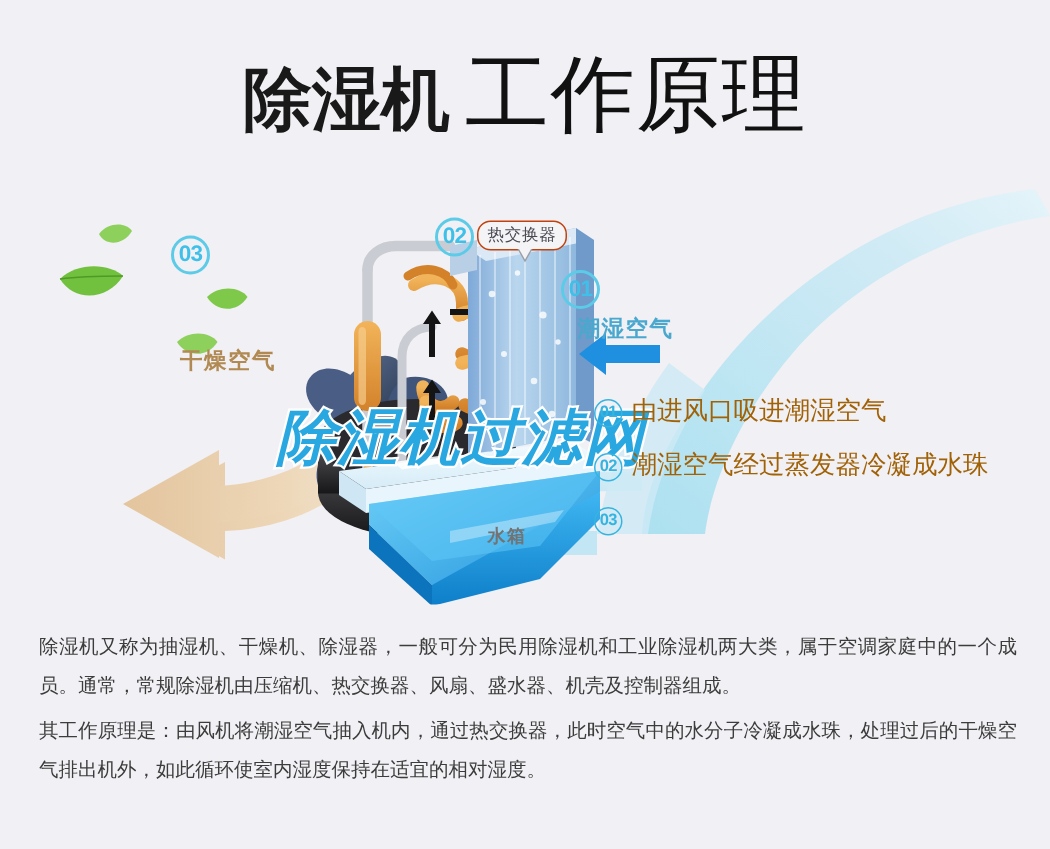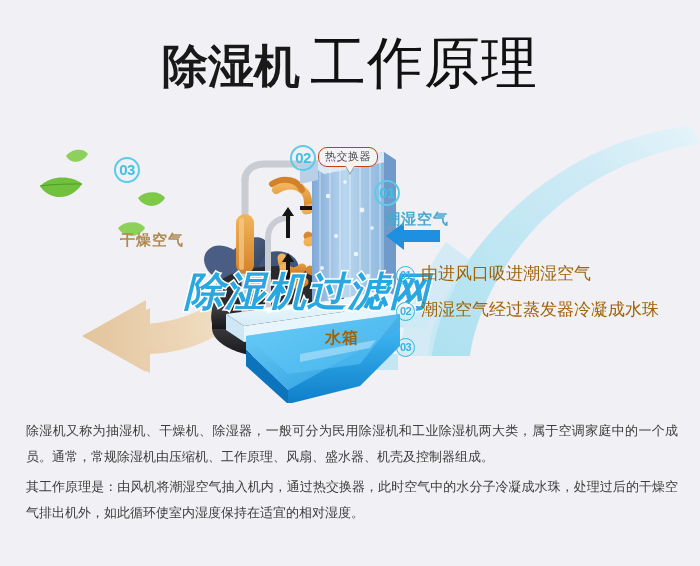--- a/index.html
+++ b/index.html
@@ -59,21 +59,21 @@
     background: transparent;
   }
   .ring.n03 { left: 114px; top: 157px; }
   .ring.n02 { left: 290px; top: 145px; }
   .ring.n01 { left: 374px; top: 180px; }
 
   
   .art-label { position: absolute; font-weight: bold; letter-spacing: 1px; }
   .lbl-dry  { left: 120px; top: 206px; font-size: 15px; color: #b08a52; margin-top: 25px; }
   .lbl-wet  { left: 385px; top: 210px; font-size: 15px; color: #4aa8cf; }
-  .lbl-tank { left: 325px; top: 328px; font-size: 16px; color: #a16207; letter-spacing:1px;}
+  .lbl-tank { left: 325px; top: 349px; font-size: 12px; color: #737373; letter-spacing:1px;}
 
   
   .watermark {
     position: absolute; left: 184px; top: 264px;
     font-size: 40px; font-weight: bold; font-style: italic;
     color: #29a7e0; letter-spacing: 1px;
     -webkit-text-stroke: 3px #ffffff;
     paint-order: stroke fill;
     text-shadow: 0 0 0 #fff;
   }
@@ -290,17 +290,17 @@
     <div class="step">
       <div class="step-badge">02</div>
       <div class="step-text">潮湿空气经过蒸发器冷凝成水珠</div>
     </div>
     <div class="step">
       <div class="step-badge">03</div>
     </div>
   </div>
 
   <div class="body-copy">
-    <p class="para">除湿机又称为抽湿机、干燥机、除湿器，一般可分为民用除湿机和工业除湿机两大类，属于空调家庭中的一个成员。通常，常规除湿机由压缩机、工作原理、风扇、盛水器、机壳及控制器组成。</p>
+    <p class="para">除湿机又称为抽湿机、干燥机、除湿器，一般可分为民用除湿机和工业除湿机两大类，属于空调家庭中的一个成员。通常，常规除湿机由压缩机、热交换器、风扇、盛水器、机壳及控制器组成。</p>
     <p class="para">其工作原理是：由风机将潮湿空气抽入机内，通过热交换器，此时空气中的水分子冷凝成水珠，处理过后的干燥空气排出机外，如此循环使室内湿度保持在适宜的相对湿度。</p>
   </div>
 
 </div>
 
 </body></html>

